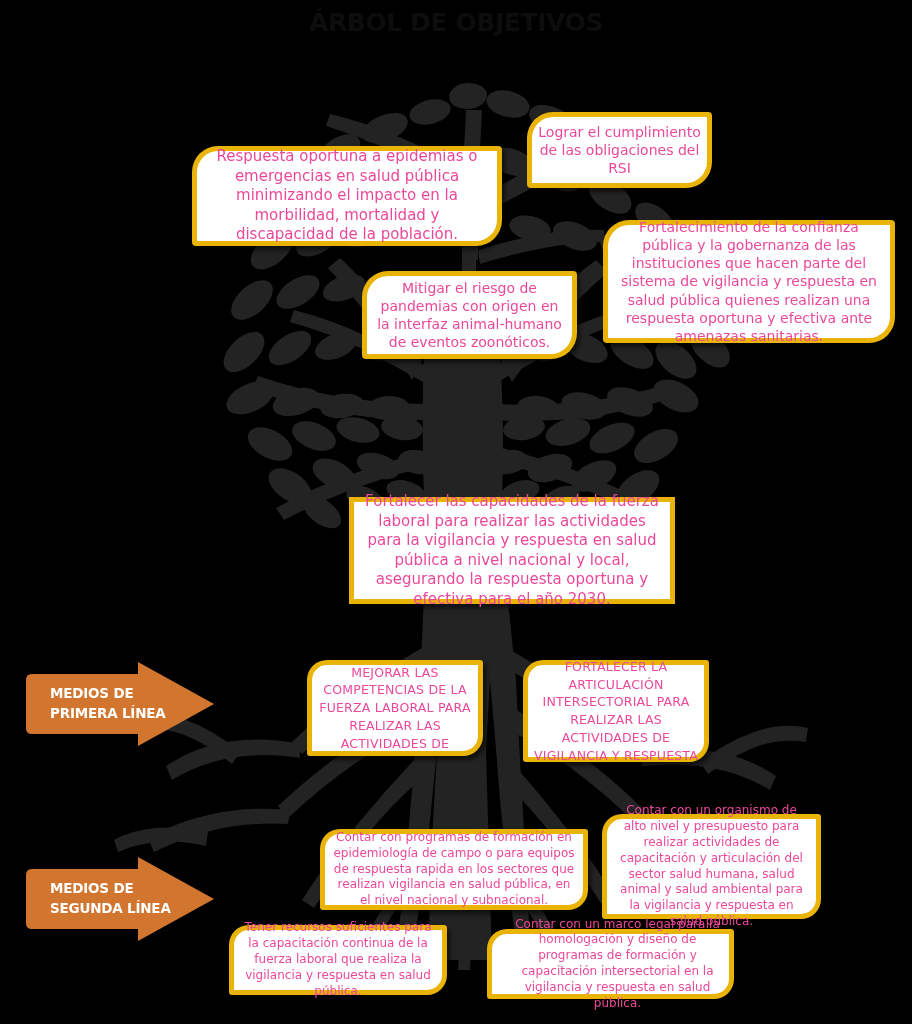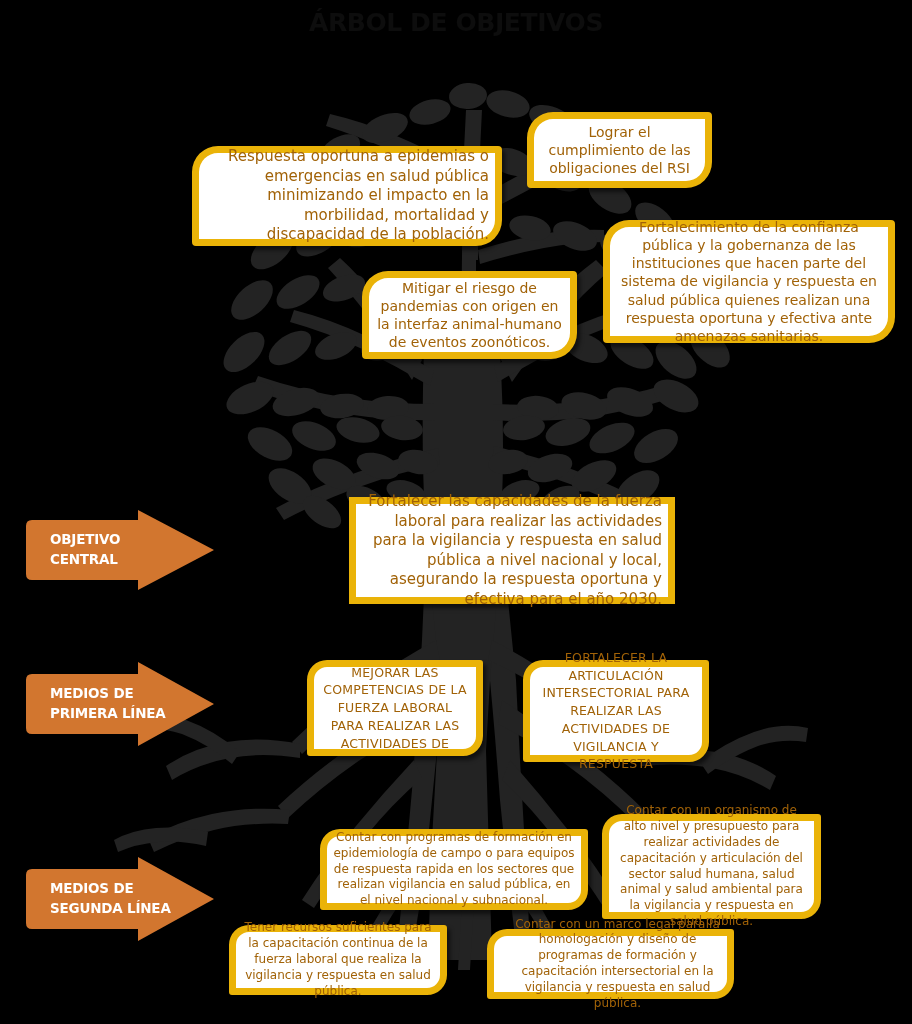--- a/index.html
+++ b/index.html
@@ -70,40 +70,40 @@
     line-height: 1.45;
     letter-spacing: -0.2px;
     pointer-events: none;
   }
 
   
   .box {
     position: absolute;
     z-index: 20;
     background: #ffffff;
-    border: 7px solid #eab308;
+    border: 5px solid #eab308;
     box-sizing: border-box;
     display: flex;
     align-items: center;
     justify-content: center;
     text-align: center;
-    color: #a16207;
+    color: #ec4899;
     font-family: "DejaVu Sans", sans-serif;
     box-shadow: 3px 4px 4px rgba(0,0,0,0.55);
   }
   .box .txt {
     padding: 2px 6px;
     width: 100%;
   }
   
   .r-tl-br { border-radius: 26px 4px 26px 4px; }
   .r-tl-br-sm { border-radius: 20px 3px 20px 3px; }
   .r-square { border-radius: 0; }
 
-  .fs15 { font-size: 15px; line-height: 1.30; text-align: right; }
+  .fs15 { font-size: 15px; line-height: 1.30; }
   .fs14 { font-size: 14px; line-height: 1.30; }
   .fs12 { font-size: 12px; line-height: 1.32; }
   .caps { font-size: 12.5px; line-height: 1.42; letter-spacing: 0.2px; }
 </style>
 </head>
 <body>
 
 <div id="stage">
 
   <svg id="tree" viewBox="0 0 912 1024" xmlns="http://www.w3.org/2000/svg">
@@ -232,29 +232,20 @@
         <path d="M400 880 Q382 908 366 936 L376 942 Q392 914 410 888 Z"></path>
         <path d="M524 880 Q542 908 558 938 L548 944 Q532 916 514 890 Z"></path>
         <path d="M462 900 Q460 936 458 970 L470 970 Q472 936 474 902 Z"></path>
       </g>
     </g>
   </svg>
 
   <div class="title">ÁRBOL DE OBJETIVOS</div>
 
 
-  <div class="arrow" style="left:20px; top:508px; width:196px; height:84px;">
-    <svg width="196" height="84" viewBox="0 0 196 84" xmlns="http://www.w3.org/2000/svg">
-      <path d="M6 18 Q6 12 12 12 L118 12 L118 2 L194 42 L118 82 L118 72 L12 72 Q6 72 6 66 Z" fill="#D2762F"></path>
-    </svg>
-    <div class="arrow-label">
-      <span>OBJETIVO</span>
-      <span>CENTRAL</span>
-    </div>
-  </div>
 
   <div class="arrow" style="left:20px; top:658px; width:196px; height:92px;">
     <svg width="196" height="92" viewBox="0 0 196 92" xmlns="http://www.w3.org/2000/svg">
       <path d="M6 22 Q6 16 12 16 L118 16 L118 4 L194 46 L118 88 L118 76 L12 76 Q6 76 6 70 Z" fill="#D2762F"></path>
     </svg>
     <div class="arrow-label">
       <span>MEDIOS DE</span>
       <span>PRIMERA LÍNEA</span>
     </div>
   </div>

